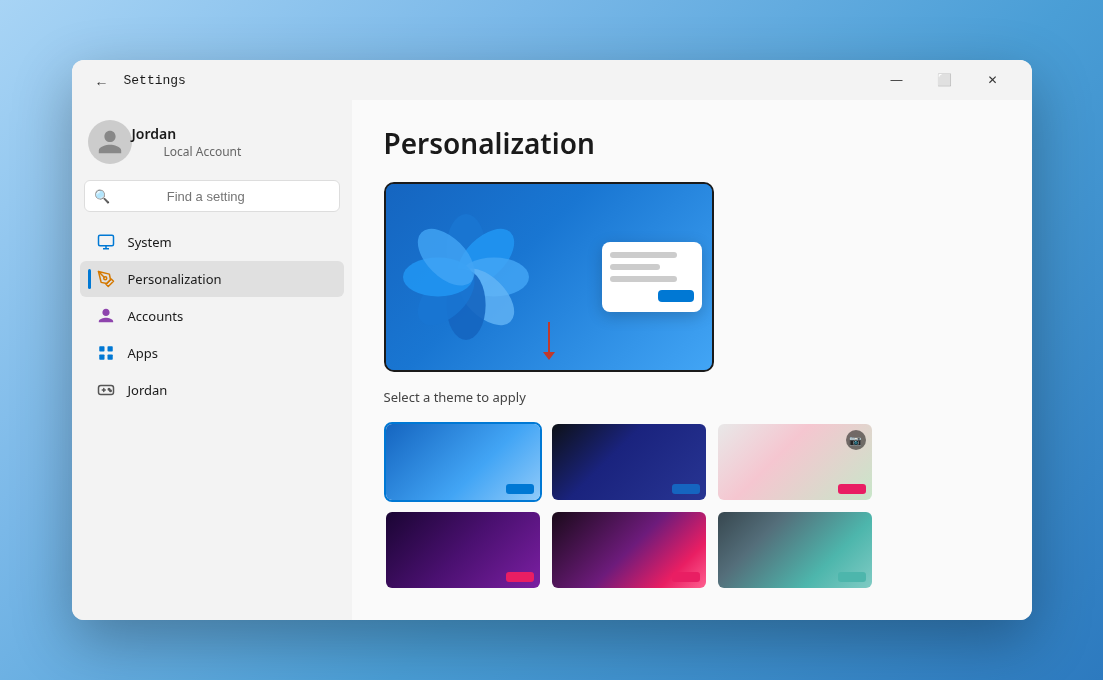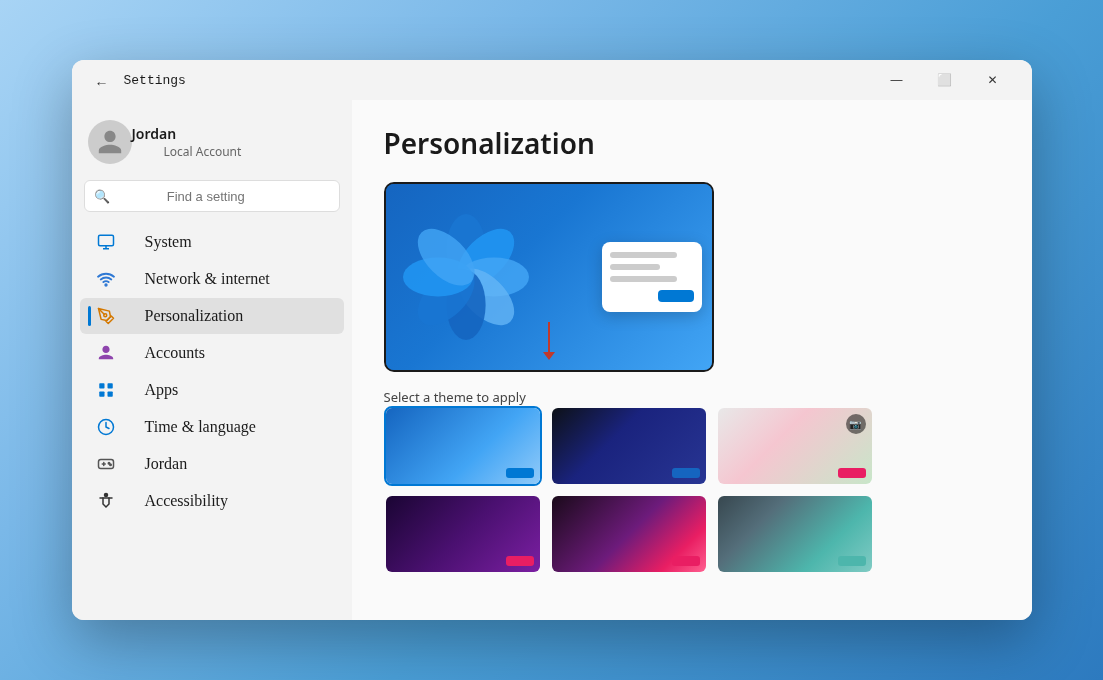--- a/index.html
+++ b/index.html
@@ -111,27 +111,26 @@
       flex: 1;
       background: transparent;
       color: #333;
       padding-left: 48px;
     }
     .search-icon { color: #666; font-size: 13px; }
     .nav-item {
       display: flex;
       align-items: center;
       padding: 8px 16px;
-      gap: 29px;
+      gap: 12px;
       cursor: pointer;
       border-radius: 6px;
       margin: 1px 8px;
-      font-size: 16px;
+      font-size: 13px;
       color: #1a1a1a;
-      font-family: Liberation Serif, serif;
     }
     .nav-item.active {
       background: rgba(0,0,0,0.08);
     }
     .nav-item .nav-icon {
       width: 20px; height: 20px;
       display: flex; align-items: center; justify-content: center;
       font-size: 16px;
       flex-shrink: 0;
     }
@@ -229,21 +228,21 @@
     }
     .arrow-head {
       width: 0; height: 0;
       border-left: 6px solid transparent;
       border-right: 6px solid transparent;
       border-top: 8px solid #c0392b;
     }
     .section-label {
       font-size: 13px;
       color: #444;
-      margin-bottom: 0;
+      margin-bottom: 16px;
       font-weight: 400;
     }
     .themes-grid {
       display: grid;
       grid-template-columns: repeat(3, 1fr);
       gap: 8px;
       max-width: 490px;
     }
     .theme-card {
       height: 80px;
@@ -333,31 +332,20 @@
           <svg width="18" height="18" viewBox="0 0 24 24" fill="currentColor">
               <rect x="2" y="3" width="20" height="14" rx="2" ry="2" fill="none" stroke="currentColor" stroke-width="2"></rect>
               <line x1="8" y1="21" x2="16" y2="21" stroke="currentColor" stroke-width="2"></line>
               <line x1="12" y1="17" x2="12" y2="21" stroke="currentColor" stroke-width="2"></line>
             </svg>
         </div>
         <span>System</span>
       </div>
 
 
-      <div class="nav-item">
-        <div class="nav-icon nav-icon-network">
-          <svg width="18" height="18" viewBox="0 0 24 24" fill="none" stroke="#2e78d4" stroke-width="2.5" stroke-linecap="round">
-            <path d="M5 12.55a11 11 0 0 1 14.08 0"></path>
-              <path d="M1.42 9a16 16 0 0 1 21.16 0"></path>
-              <path d="M8.53 16.11a6 6 0 0 1 6.95 0"></path>
-              <circle cx="12" cy="20" r="1" fill="#2e78d4"></circle>
-          </svg>
-        </div>
-        <span>Network &amp; internet</span>
-      </div>
 
       <div class="nav-item active">
         <div class="nav-icon nav-icon-personalization">
           <svg width="18" height="18" viewBox="0 0 24 24" fill="none" stroke="#d47800" stroke-width="2" stroke-linecap="round" stroke-linejoin="round">
             <path d="M12 19l7-7 3 3-7 7-3-3z"></path>
               <path d="M18 13l-1.5-7.5L2 2l3.5 14.5L13 18l5-5z"></path>
               <path d="M2 2l7.586 7.586"></path>
               <circle cx="11" cy="11" r="2"></circle>
           </svg>
         </div>
@@ -378,53 +366,34 @@
           <svg width="18" height="18" viewBox="0 0 24 24" fill="#0078d4">
             <rect x="3" y="3" width="7" height="7" rx="1"></rect>
               <rect x="14" y="3" width="7" height="7" rx="1"></rect>
               <rect x="3" y="14" width="7" height="7" rx="1"></rect>
               <rect x="14" y="14" width="7" height="7" rx="1"></rect>
           </svg>
         </div>
         <span>Apps</span>
       </div>
 
-      <div class="nav-item">
-        <div class="nav-icon nav-icon-time">
-          <svg width="18" height="18" viewBox="0 0 24 24" fill="none" stroke="#0078d4" stroke-width="2" stroke-linecap="round">
-            <circle cx="12" cy="12" r="10"></circle>
-              <polyline points="12 6 12 12 16 14"></polyline>
-          </svg>
-        </div>
-        <span>Time &amp; language</span>
-      </div>
 
       <div class="nav-item">
         <div class="nav-icon nav-icon-gaming">
           <svg width="18" height="18" viewBox="0 0 24 24" fill="none" stroke="#555" stroke-width="2" stroke-linecap="round" stroke-linejoin="round">
             <rect x="2" y="6" width="20" height="12" rx="3"></rect>
               <path d="M7 12h4"></path>
               <path d="M9 10v4"></path>
               <circle cx="16" cy="11" r="1" fill="#555"></circle>
               <circle cx="18" cy="13" r="1" fill="#555"></circle>
           </svg>
         </div>
         <span>Jordan</span>
       </div>
 
-      <div class="nav-item">
-        <div class="nav-icon nav-icon-accessibility">
-          <svg width="18" height="18" viewBox="0 0 24 24" fill="none" stroke="#333" stroke-width="2" stroke-linecap="round">
-            <circle cx="12" cy="4" r="2" fill="#333"></circle>
-              <path d="M4 8h16"></path>
-              <path d="M8 8v8l4 4 4-4V8"></path>
-          </svg>
-        </div>
-        <span>Accessibility</span>
-      </div>
     </div>
 
     <div class="main-content">
       <h1 class="page-title">Personalization</h1>
 
       <div class="theme-preview">
         <div class="theme-preview-bg">
 
           <svg width="140" height="140" viewBox="0 0 200 200" style="position:absolute;left:10px;top:50%;transform:translateY(-50%)">
 

